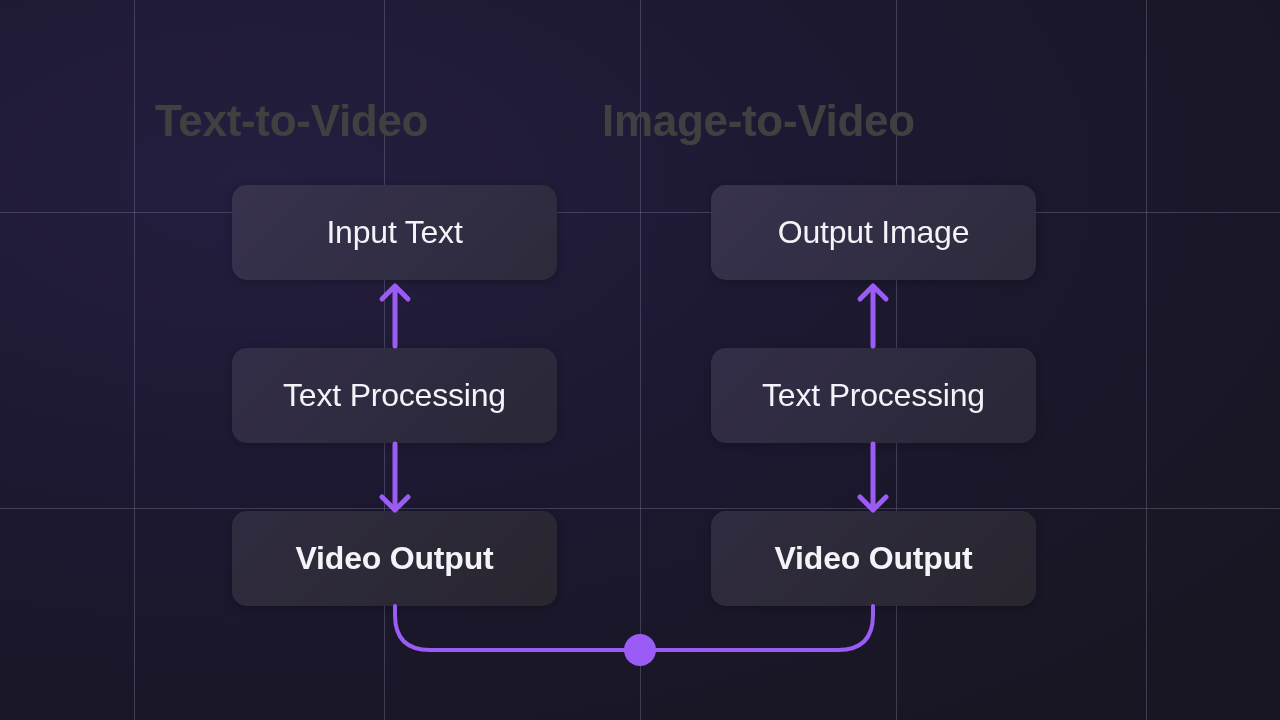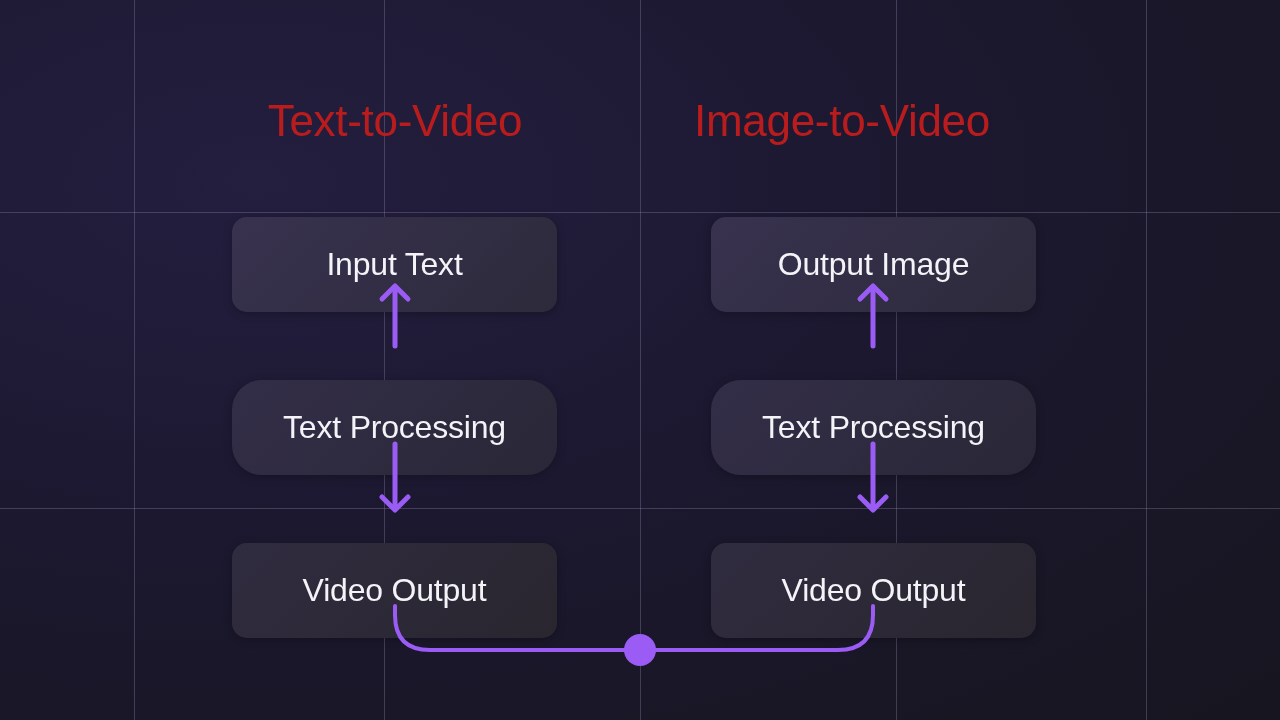--- a/index.html
+++ b/index.html
@@ -4,33 +4,32 @@
 <style>
   html, body { margin:0; padding:0; }
   body {
     width:1280px; height:720px; overflow:hidden; position:relative;
     background: radial-gradient(ellipse at 20% 25%, #241e3f 0%, #1c1830 45%, #17151f 100%);
     font-family: "Liberation Sans", "DejaVu Sans", sans-serif;
   }
   .grid-v { position:absolute; top:0; width:1px; height:720px; background:rgba(140,135,170,0.35); }
   .grid-h { position:absolute; left:0; height:1px; width:1280px; background:rgba(140,135,170,0.35); }
   .title {
-    position:absolute; color:#b91c1c; font-size:44px; font-weight:400;
-    text-align:center; width:480px; top:96px; letter-spacing:-0.3px;
+    position:absolute; color:#404040; font-size:44px; font-weight:700;
+    text-align:left; width:480px; top:96px; letter-spacing:-0.3px;
   }
   .node {
     position:absolute; width:325px; height:95px; border-radius:15px;
     display:flex; align-items:center; justify-content:center;
     color:#f4f3f8; font-size:32px; letter-spacing:-0.2px;
     background: linear-gradient(135deg, #38324f 0%, #2d2a3b 100%);
     box-shadow: 0 2px 8px rgba(0,0,0,0.25);
-    margin-top: 32px;
   }
-  .node.mid { background: linear-gradient(135deg, #332e48 0%, #2a2737 100%); border-radius: 30px; }
-  .node.out { background: linear-gradient(135deg, #302c40 0%, #29262f 100%); }
+  .node.mid { background: linear-gradient(135deg, #332e48 0%, #2a2737 100%); }
+  .node.out { background: linear-gradient(135deg, #302c40 0%, #29262f 100%); font-weight: bold; }
   svg.overlay { position:absolute; left:0; top:0; pointer-events:none; }
 </style>
 </head>
 <body>
 
 <div class="grid-v" style="left:134px"></div>
 <div class="grid-v" style="left:384px"></div>
 <div class="grid-v" style="left:640px"></div>
 <div class="grid-v" style="left:896px"></div>
 <div class="grid-v" style="left:1146px"></div>

